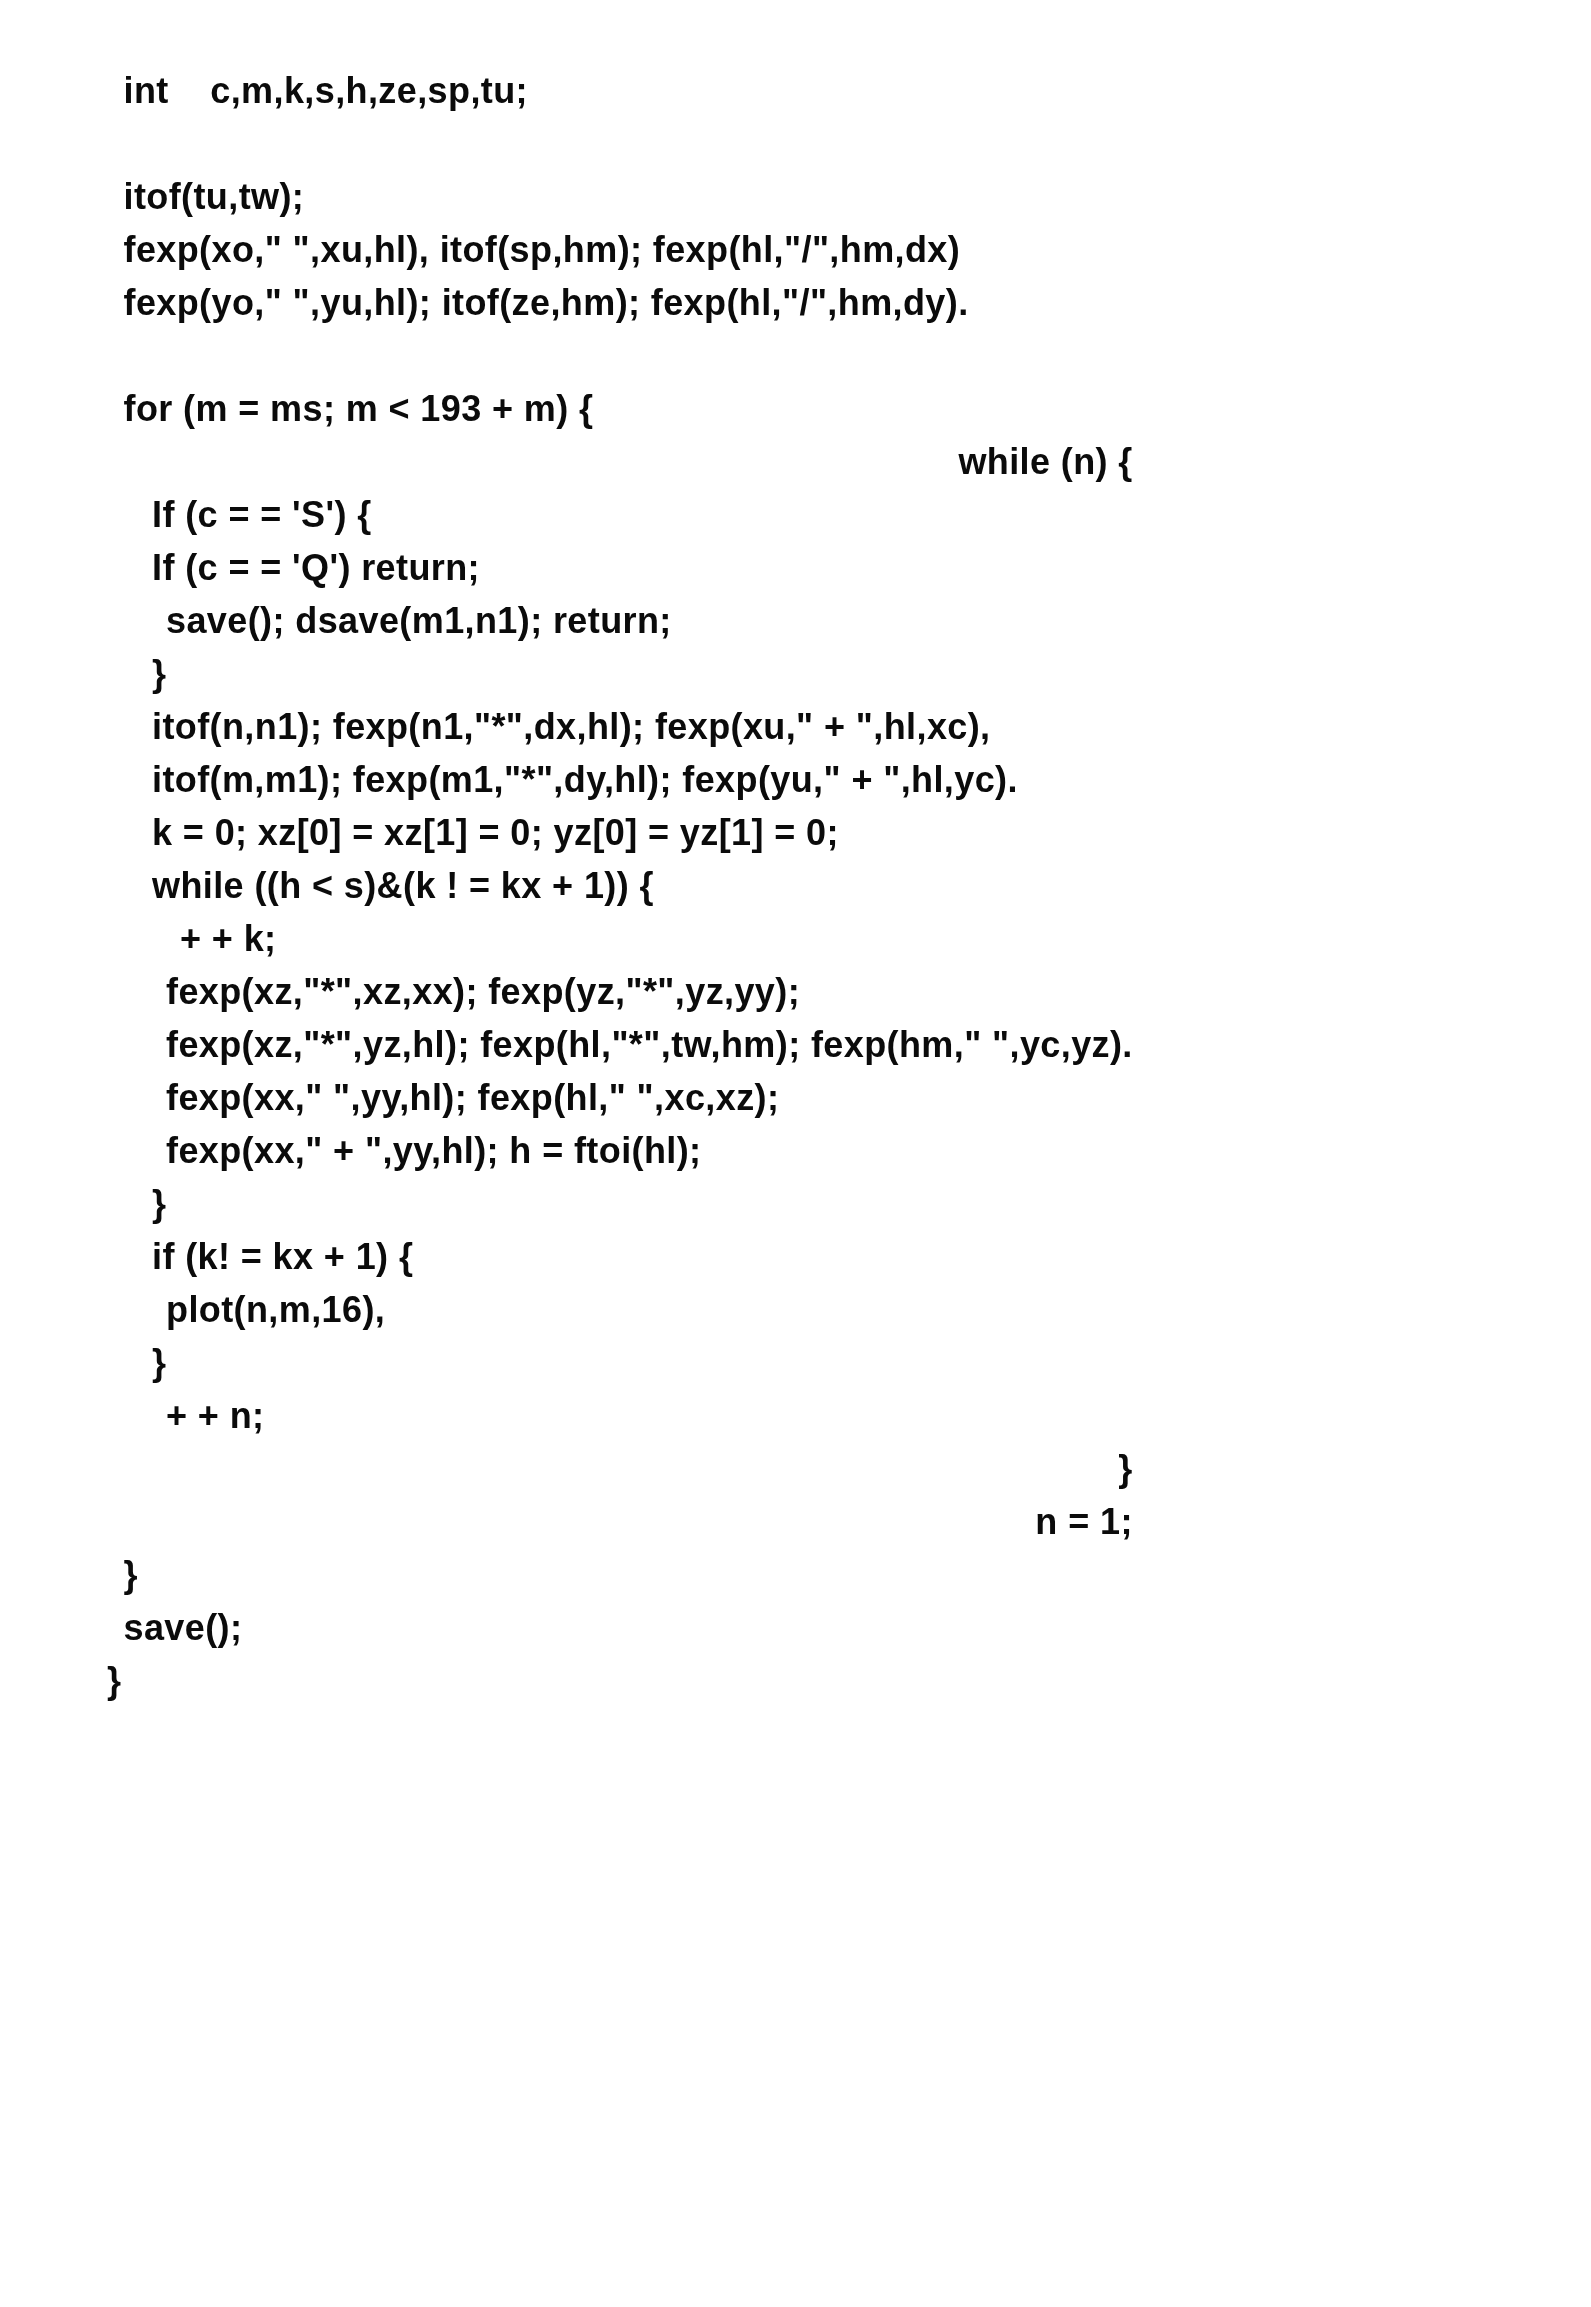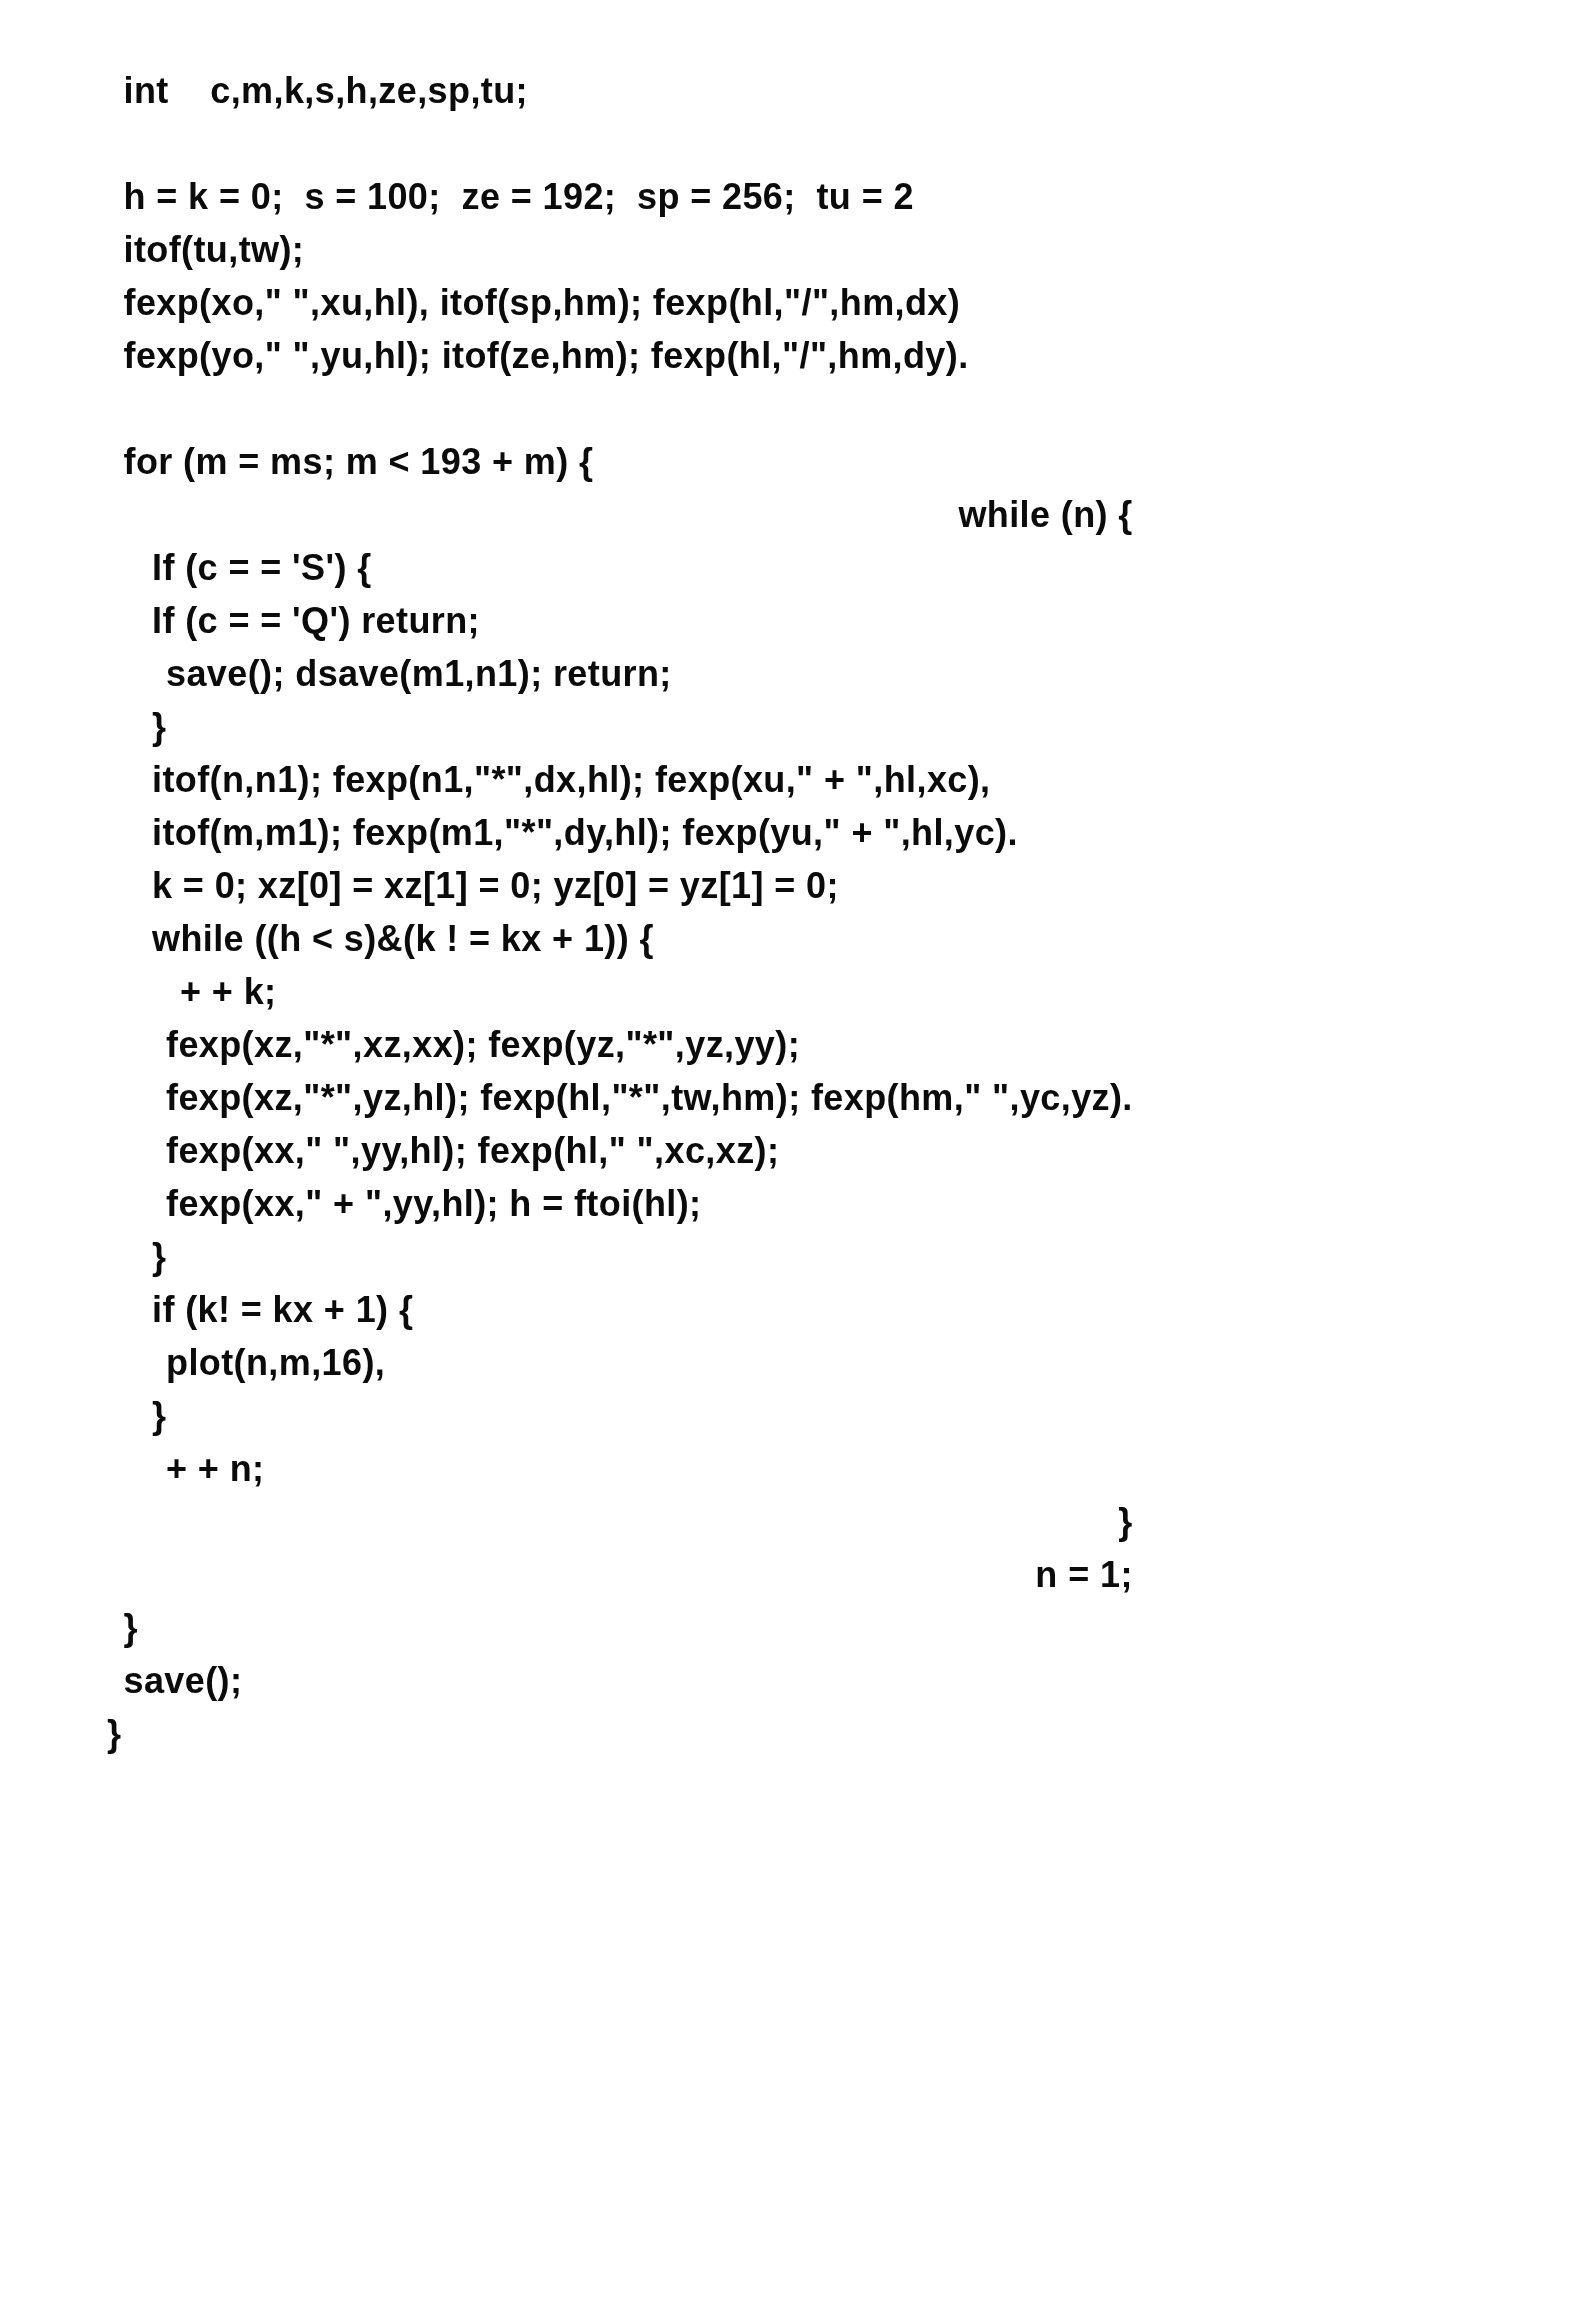--- a/index.html
+++ b/index.html
@@ -75,21 +75,20 @@
     letter-spacing: 0.8px;
   }
 </style>
 </head>
 <body>
 
 <div class="page">
   <div id="code-block" class="code">
       <div class="code-line indent-1">int    c,m,k,s,h,ze,sp,tu;</div>
       <div class="code-line indent-1">&nbsp;</div>
-      <div class="code-line indent-1">h = k = 0;  s = 100;  ze = 192;  sp = 256;  tu = 2</div>
       <div class="code-line indent-1">itof(tu,tw);</div>
       <div class="code-line indent-1">fexp(xo," ",xu,hl), itof(sp,hm); fexp(hl,"/",hm,dx)</div>
       <div class="code-line indent-1">fexp(yo," ",yu,hl); itof(ze,hm); fexp(hl,"/",hm,dy).</div>
       <div class="code-line indent-1">&nbsp;</div>
       <div class="code-line indent-1">for (m = ms; m &lt; 193 + m) {</div>
       <div class="code-line indent-2">while (n) {</div>
       <div class="code-line indent-3">If (c = = 'S') {</div>
       <div class="code-line indent-3">If (c = = 'Q') return;</div>
       <div class="code-line indent-4">save(); dsave(m1,n1); return;</div>
       <div class="code-line indent-3">}</div>

